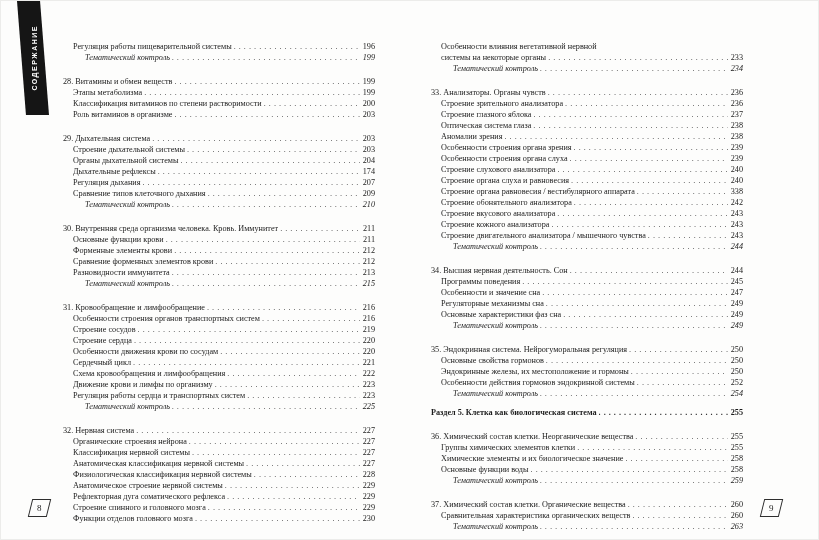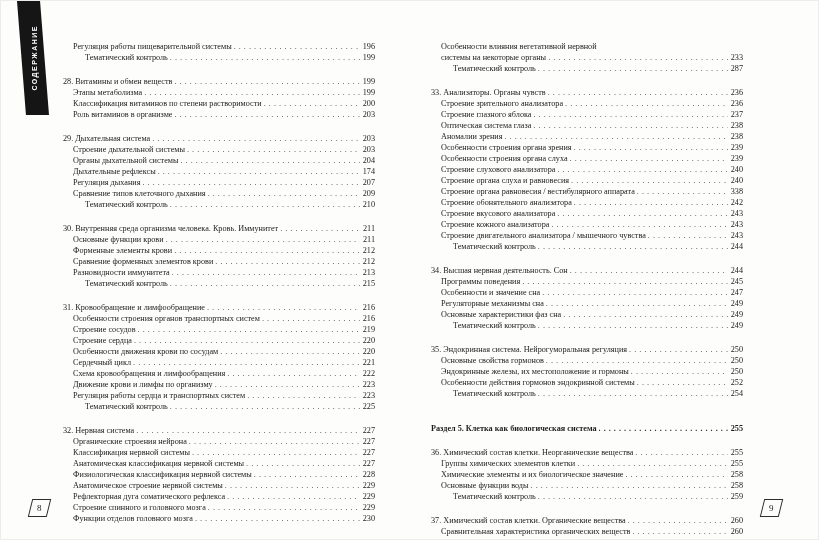--- a/index.html
+++ b/index.html
@@ -64,22 +64,22 @@
   .entry .dots::after {
     content: ". . . . . . . . . . . . . . . . . . . . . . . . . . . . . . . . . . . . . . . . . . . . . . . . . . . . . . . . . . . . . . . . . . . . . . . . . . . .";
     letter-spacing: 0.5px;
     color: #2a2a2a;
   }
   .entry .pg { white-space: nowrap; }
 
   .lvl0 { padding-left: 0;  margin-top: 13px; }
   .lvl1 { padding-left: 10px; }
   .lvl2 { padding-left: 22px; }
-  .italic { }
-  .bold   { font-weight: bold; margin-top: 24px; }
+  .italic { font-style: italic; }
+  .bold   { font-weight: bold; margin-top: 8px; }
 
   
   .page-marker {
     position: absolute;
     top: 498px;
     width: 17px; height: 16px;
     border: 1px solid #2e2e2e;
     transform: skewX(-14deg);
     display: flex; align-items: center; justify-content: center;
     background: #fdfdfc;
@@ -298,21 +298,21 @@
         <span class="t">Особенности влияния вегетативной нервной</span>
       </div>
       <div class="entry lvl1">
         <span class="t">системы на некоторые органы</span>
         <span class="dots"></span>
         <span class="pg">233</span>
       </div>
       <div class="entry lvl2 italic">
         <span class="t">Тематический контроль</span>
         <span class="dots"></span>
-        <span class="pg">287</span>
+        <span class="pg">234</span>
       </div>
       <div class="entry lvl0">
         <span class="t">33. Анализаторы. Органы чувств</span>
         <span class="dots"></span>
         <span class="pg">236</span>
       </div>
       <div class="entry lvl1">
         <span class="t">Строение зрительного анализатора</span>
         <span class="dots"></span>
         <span class="pg">236</span>

